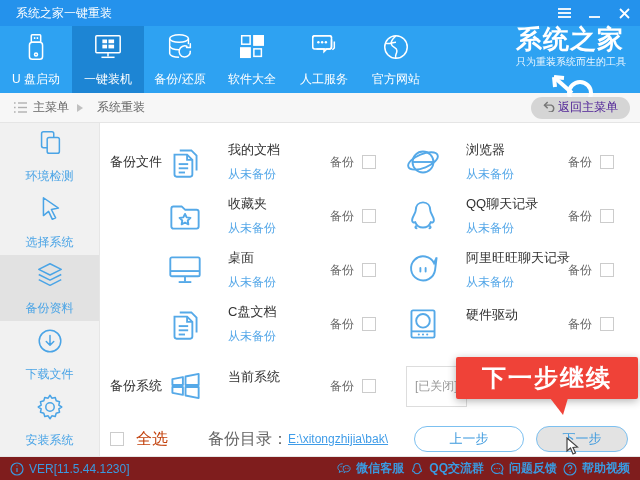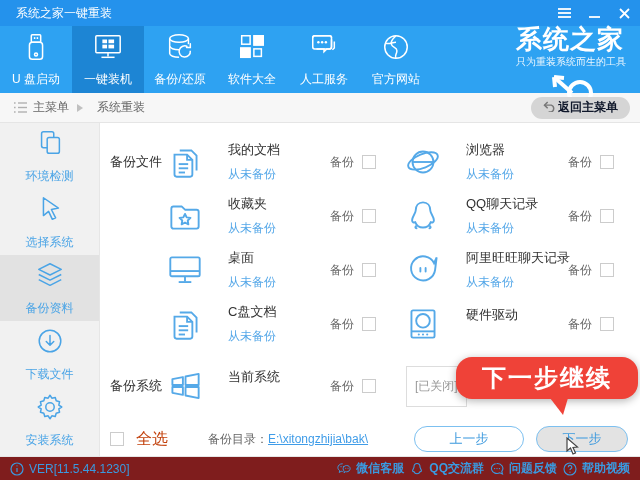--- a/index.html
+++ b/index.html
@@ -25,21 +25,21 @@
   .logo-name { font-size:26px; font-weight:bold; letter-spacing:1px; line-height:26px; }
   .logo-tag { font-size:10px; opacity:.9; margin-top:3px; }
 
   
   .crumbbar { height:30px; background:#f7f7f7; border-bottom:1px solid #e5e5e5;
     display:flex; align-items:center; padding:0 10px 0 14px; }
   .crumb { font-size:12px; color:#666; margin-left:6px; }
   .crumb-sep { width:0; height:0; border-left:6px solid #c0c0c0; border-top:4px solid transparent;
     border-bottom:4px solid transparent; margin:0 8px; }
   .back-btn { margin-left:auto; background:#d5d5d5; border-radius:12px; height:22px;
-    display:flex; align-items:center; padding:0 12px; gap:2px; font-size:12px; color:#0f172a; cursor:pointer;font-weight:bold; }
+    display:flex; align-items:center; padding:0 12px; gap:2px; font-size:12px; color:#4c1d95; cursor:pointer; }
 
   
   .layout { display:flex; height:333px; }
   .sidebar { width:100px; background:#f1f1f1; border-right:1px solid #e6e6e6;text-align:center; }
   .side-item { height:66px; display:flex; flex-direction:column; align-items:center;
     justify-content:center; gap:6px; color:#4aa4e6; cursor:pointer; }
   .side-item.active { background:#e2e2e2; }
   .side-label { font-size:12px; }
 
   .content { position:relative; flex:1; background:#fff; }
@@ -54,32 +54,32 @@
   .st { font-size:12px; color:#54a7e8; margin-top:7px; min-height:12px; white-space:nowrap; }
   .bk { font-size:12px; color:#666; margin-right:8px; white-space:nowrap; }
   .cb { width:14px; height:14px; border:1px solid #ccc; background:#fff; margin-right:26px;
     flex-shrink:0; cursor:pointer; }
   .sys-row { margin-top:8px; }
   .closed-box { margin-left:4px; border:1px solid #ddd; background:#fff; color:#999;
     font-size:12px; padding:11px 8px; }
 
   
   .tooltip { position:absolute; top:234px; right:2px; width:182px; height:42px;
-    background:#ef4238; border-radius:16px; color:#fff; font-size:24px; font-weight:bold;
+    background:#ef4238; border-radius:2px; color:#fff; font-size:24px; font-weight:bold;
     display:flex; align-items:center; justify-content:center;
     box-shadow:0 2px 8px rgba(0,0,0,.3); z-index:5; letter-spacing:2px; }
   .tooltip .tail { position:absolute; left:94px; top:41px; width:0; height:0;
     border-left:13px solid transparent; border-right:5px solid transparent;
     border-top:17px solid #ef4238; }
 
   
   .bottom-bar { position:absolute; left:0; right:0; bottom:0; height:34px;
     display:flex; align-items:center; padding:0 10px; background:#fff; }
   .chk-label { font-size:16px; color:#c2410c; margin-left:12px; }
-  .dir-label { font-size:12px; color:#666; margin-left:40px; }
+  .dir-label { font-size:16px; color:#666; margin-left:40px; }
   .dir-link { font-size:12px; color:#3f9ce8; text-decoration:underline; cursor:pointer; }
   .btn { height:26px; border:1px solid #7cc0f0; border-radius:13px; color:#3e9ade;
     font-size:13px; background:#fff; display:flex; align-items:center; justify-content:center;
     cursor:pointer;text-align:center; }
   .btn-prev { width:110px; margin-left:auto; }
   .btn-next { width:92px; margin-left:12px; margin-right:2px; background:#e3e3e3; }
 
   
   .footer { height:24px; border-top:1px solid #e6e6e6; background:#7f1d1d;
     display:flex; align-items:center; padding:0 10px; }

